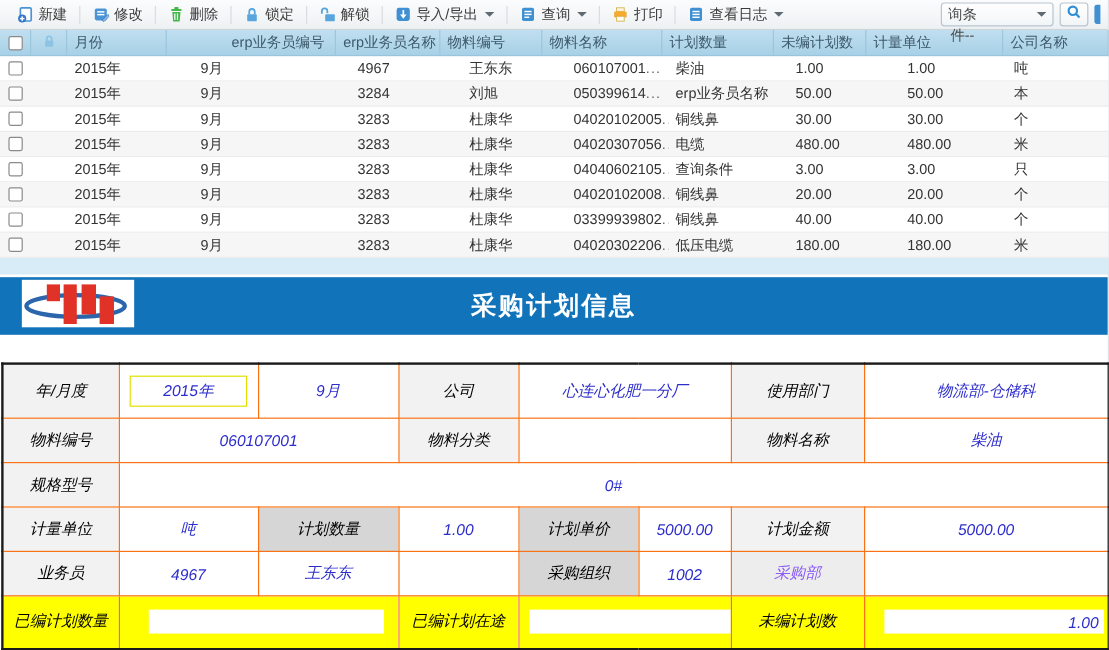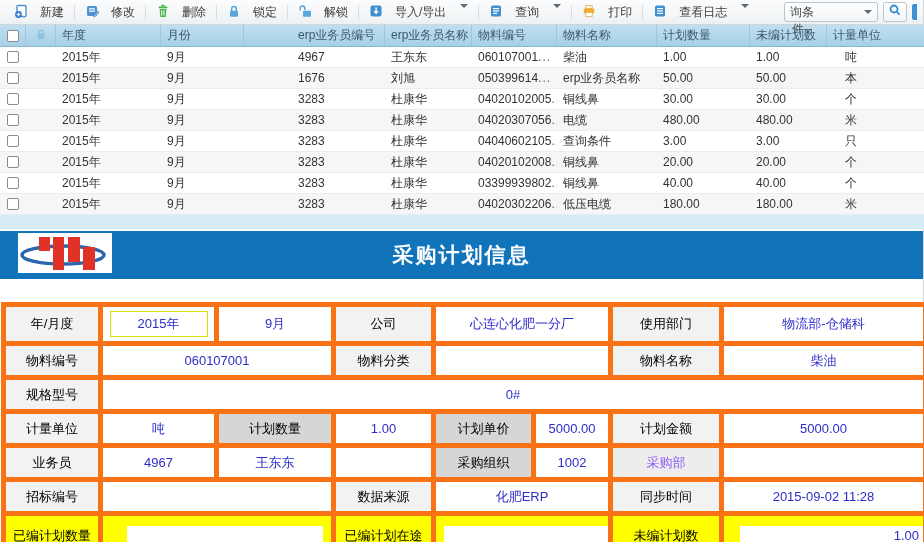--- a/index.html
+++ b/index.html
@@ -3,21 +3,21 @@
 <meta charset="utf-8">
 <style>
   * { margin:0; padding:0; box-sizing:border-box; }
   html,body { width:924px; height:542px; overflow:hidden; background:#fff;
     font-family:"Liberation Sans","DejaVu Sans",sans-serif; }
   .app { width:924px; height:542px; position:relative; background:#fff; border-right:1px solid #d0d5d9; }
 
   
   .toolbar { height:25px; display:flex; align-items:center; padding:0 6px 0 8px;
     background:linear-gradient(#fbfcfd,#eef1f3); border-bottom:1px solid #cfd6da; }
-  .tbtn { display:flex; gap:12px; font-size:12px; color:#3b3b3b;
+  .tbtn { display:flex; align-items:center; gap:4px; font-size:12px; color:#3b3b3b;
     padding:2px 6px; cursor:default; white-space:nowrap; }
   .tbtn svg { display:block; }
   .sep { width:1px; height:15px; background:#d9dde0; margin:0 4px; }
   .caret { width:0; height:0; border-left:4px solid transparent; border-right:4px solid transparent;
     border-top:4px solid #5f6a72; margin-left:2px; }
   .tb-right { margin-left:auto; display:flex; align-items:center; gap:5px; }
   .filter-select { width:94px; height:20px; border:1px solid #b9c6cf; border-radius:3px;
     background:linear-gradient(#fff,#f2f5f7); font-size:12px; color:#4a4a4a;
     display:flex; align-items:center; padding:0 5px;gap:48px; }
   .filter-select .txt { flex:1; text-align:center; }
@@ -54,22 +54,22 @@
   
   .banner { height:48px; background:#1173b9; position:relative; display:flex;
     align-items:center; justify-content:center; }
   .banner-title { color:#fff; font-size:21px; font-weight:600; letter-spacing:2px; }
   .logo { position:absolute; left:18px; top:2px; }
   .gap-banner-form { height:23px; background:#fff; }
 
   
   table.form { border-collapse:collapse; table-layout:fixed; width:922px; margin-left:1px;
     border:2px solid #1a1a1a; font-size:13px; }
-  table.form td { border:5px solid #f97316; height:34px; padding:4px 4px; overflow:hidden;
-    white-space:nowrap; text-align:center; vertical-align:middle; }
+  table.form td { border:1px solid #f97316; height:34px; padding:9px 4px; overflow:hidden;
+    white-space:nowrap; text-align:center; vertical-align:middle;font-style:italic; }
   tr.tall td { height:44px; }
   td.lbl { background:#f2f2f2; color:#000; }
   td.lbl-dark { background:#d6d6d6; color:#000; }
   td.val { color:#2d2dcc; }
   td.val-left { color:#2d2dcc; text-align:left; padding-left:6px; }
   td.btnish { background:#ededed; color:#8b5cf6; }
   td.ylw { background:#ffff00; color:#000; }
   td.ylw-cell { background:#ffff00; padding:0; }
   .year-input { display:inline-block; width:98px; padding:3px 0; background:#fff;
     border:1px solid #e0e000; color:#2d2dcc; text-align:center; }
@@ -209,21 +209,20 @@
     <div class="ghead">
       <div class="gc c-check">
           <span class="cb"></span>
         </div>
       <div class="gc c-lock">
         <span><svg width="12" height="12">
               <path d="M4 6 V4.2 a2 2 0 0 1 4 0 V6" fill="none" stroke="#8cc3e4" stroke-width="1.4"></path>
               <rect x="2.6" y="5.8" width="6.8" height="5.2" rx="1" fill="#8cc3e4"></rect>
             </svg></span>
       </div>
-      <div class="gc c-year">年度</div>
       <div class="gc c-month">月份</div>
       <div class="gc c-empno">erp业务员编号</div>
       <div class="gc c-empname">erp业务员名称</div>
       <div class="gc c-matno">物料编号</div>
       <div class="gc c-matname">物料名称</div>
       <div class="gc c-qty">计划数量</div>
       <div class="gc c-unplan">未编计划数</div>
       <div class="gc c-unit">计量单位</div>
       <div class="gc c-company">公司名称</div>
     </div>
@@ -247,21 +246,21 @@
           <div class="gc c-unit">吨</div>
           <div class="gc c-company">心连心化肥一分厂</div>
         </div>
         <div class="grow">
           <div class="gc c-check">
             <span class="cb"></span>
           </div>
           <div class="gc c-lock"></div>
           <div class="gc c-year">2015年</div>
           <div class="gc c-month">9月</div>
-          <div class="gc c-empno">1676</div>
+          <div class="gc c-empno">3284</div>
           <div class="gc c-empname">刘旭</div>
           <div class="gc c-matno">
             <span>050399614</span>
             <span class="dots">...</span>
           </div>
           <div class="gc c-matname">erp业务员名称</div>
           <div class="gc c-qty">50.00</div>
           <div class="gc c-unplan">50.00</div>
           <div class="gc c-unit">本</div>
           <div class="gc c-company">心连心化肥一分厂</div>
@@ -448,28 +447,20 @@
     <tr>
       <td class="lbl">业务员</td>
       <td class="val">4967</td>
       <td class="val">王东东</td>
       <td></td>
       <td class="lbl-dark">采购组织</td>
       <td class="val-left">1002</td>
       <td class="btnish">采购部</td>
       <td></td>
     </tr>
-    <tr>
-      <td class="lbl">招标编号</td>
-      <td class="val" colspan="2"></td>
-      <td class="lbl">数据来源</td>
-      <td class="val" colspan="2">化肥ERP</td>
-      <td class="lbl">同步时间</td>
-      <td class="val">2015-09-02 11:28</td>
-    </tr>
     <tr class="tall">
       <td class="ylw">已编计划数量</td>
       <td class="ylw-cell" colspan="2">
             <div class="wbox b1"></div>
           </td>
       <td class="ylw">已编计划在途</td>
       <td class="ylw-cell" colspan="2">
             <div class="wbox b2"></div>
           </td>
       <td class="ylw">未编计划数</td>

